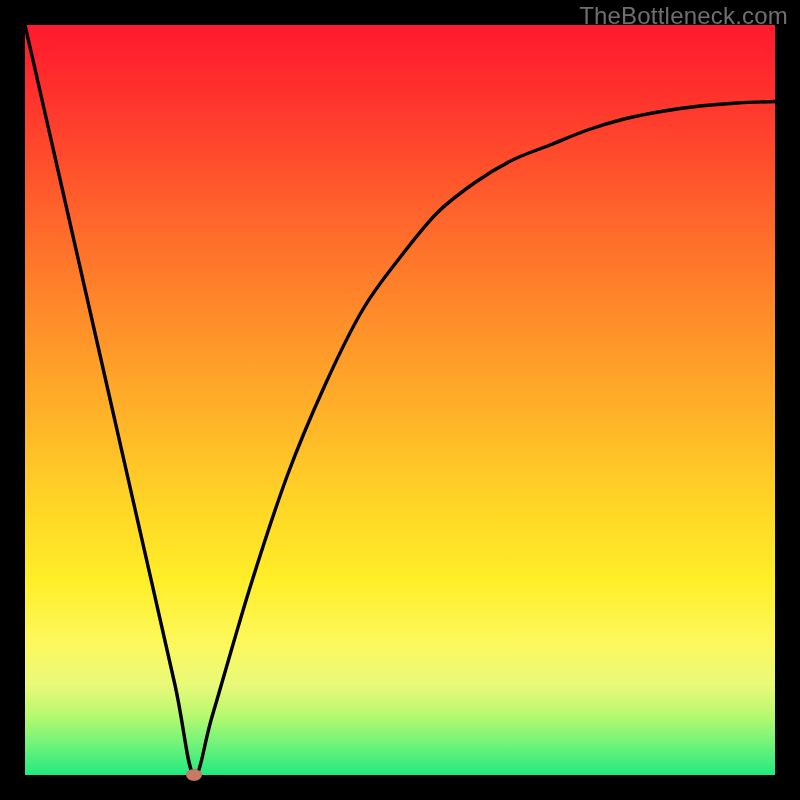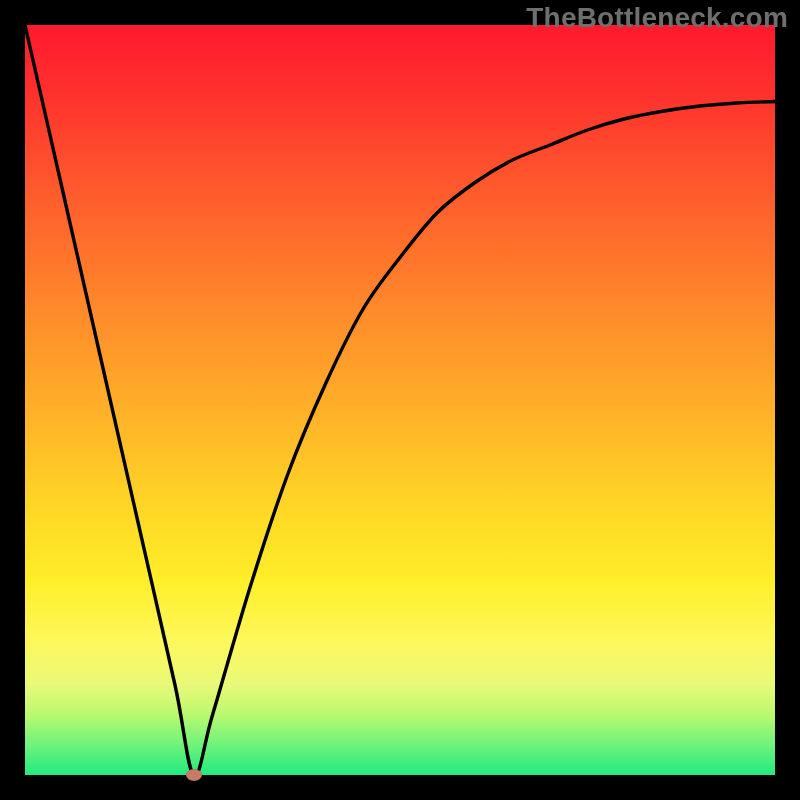--- a/index.html
+++ b/index.html
@@ -40,22 +40,22 @@
       #b8f96f 92%,
       #6ef37a 96%,
       #22e97f 100%
     );
   }
   .watermark {
     position: absolute;
     top: 2px;
     right: 12px;
     color: #6f6f6f;
-    font-size: 28px;
-    font-weight: 700;
+    font-size: 24px;
+    font-weight: 400;
     letter-spacing: 0.2px;
     z-index: 4;
   }
   svg.curve {
     position: absolute;
     left: 0;
     top: 0;
     width: 750px;
     height: 750px;
   }

